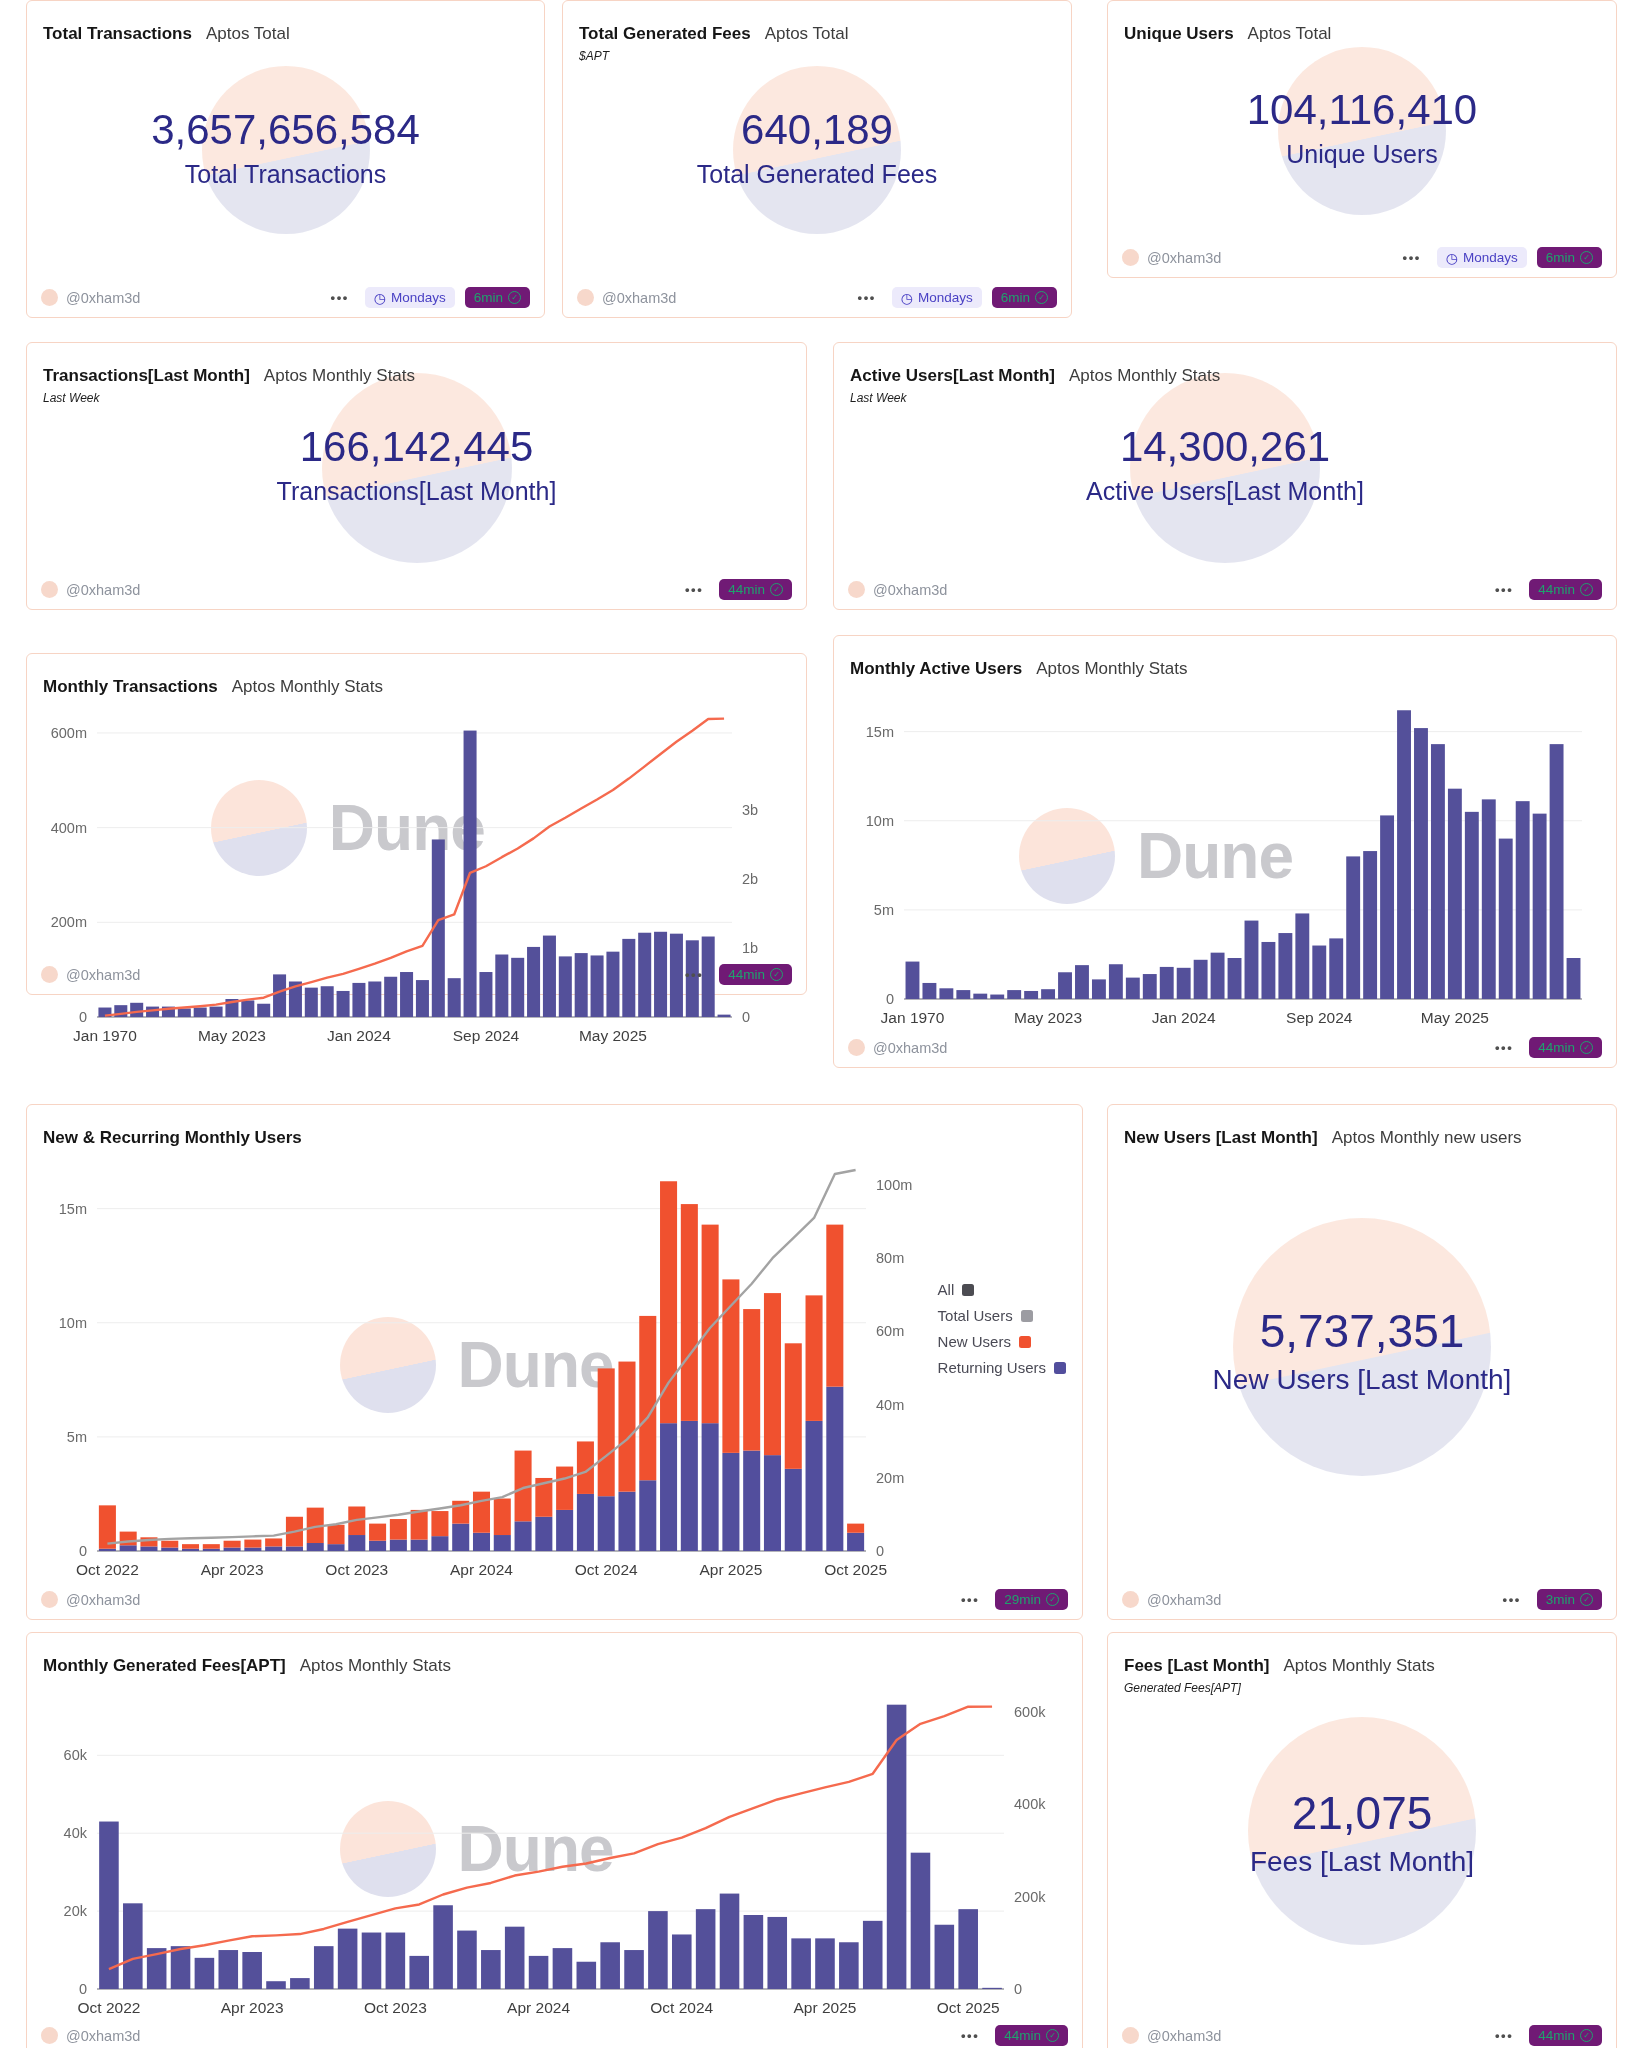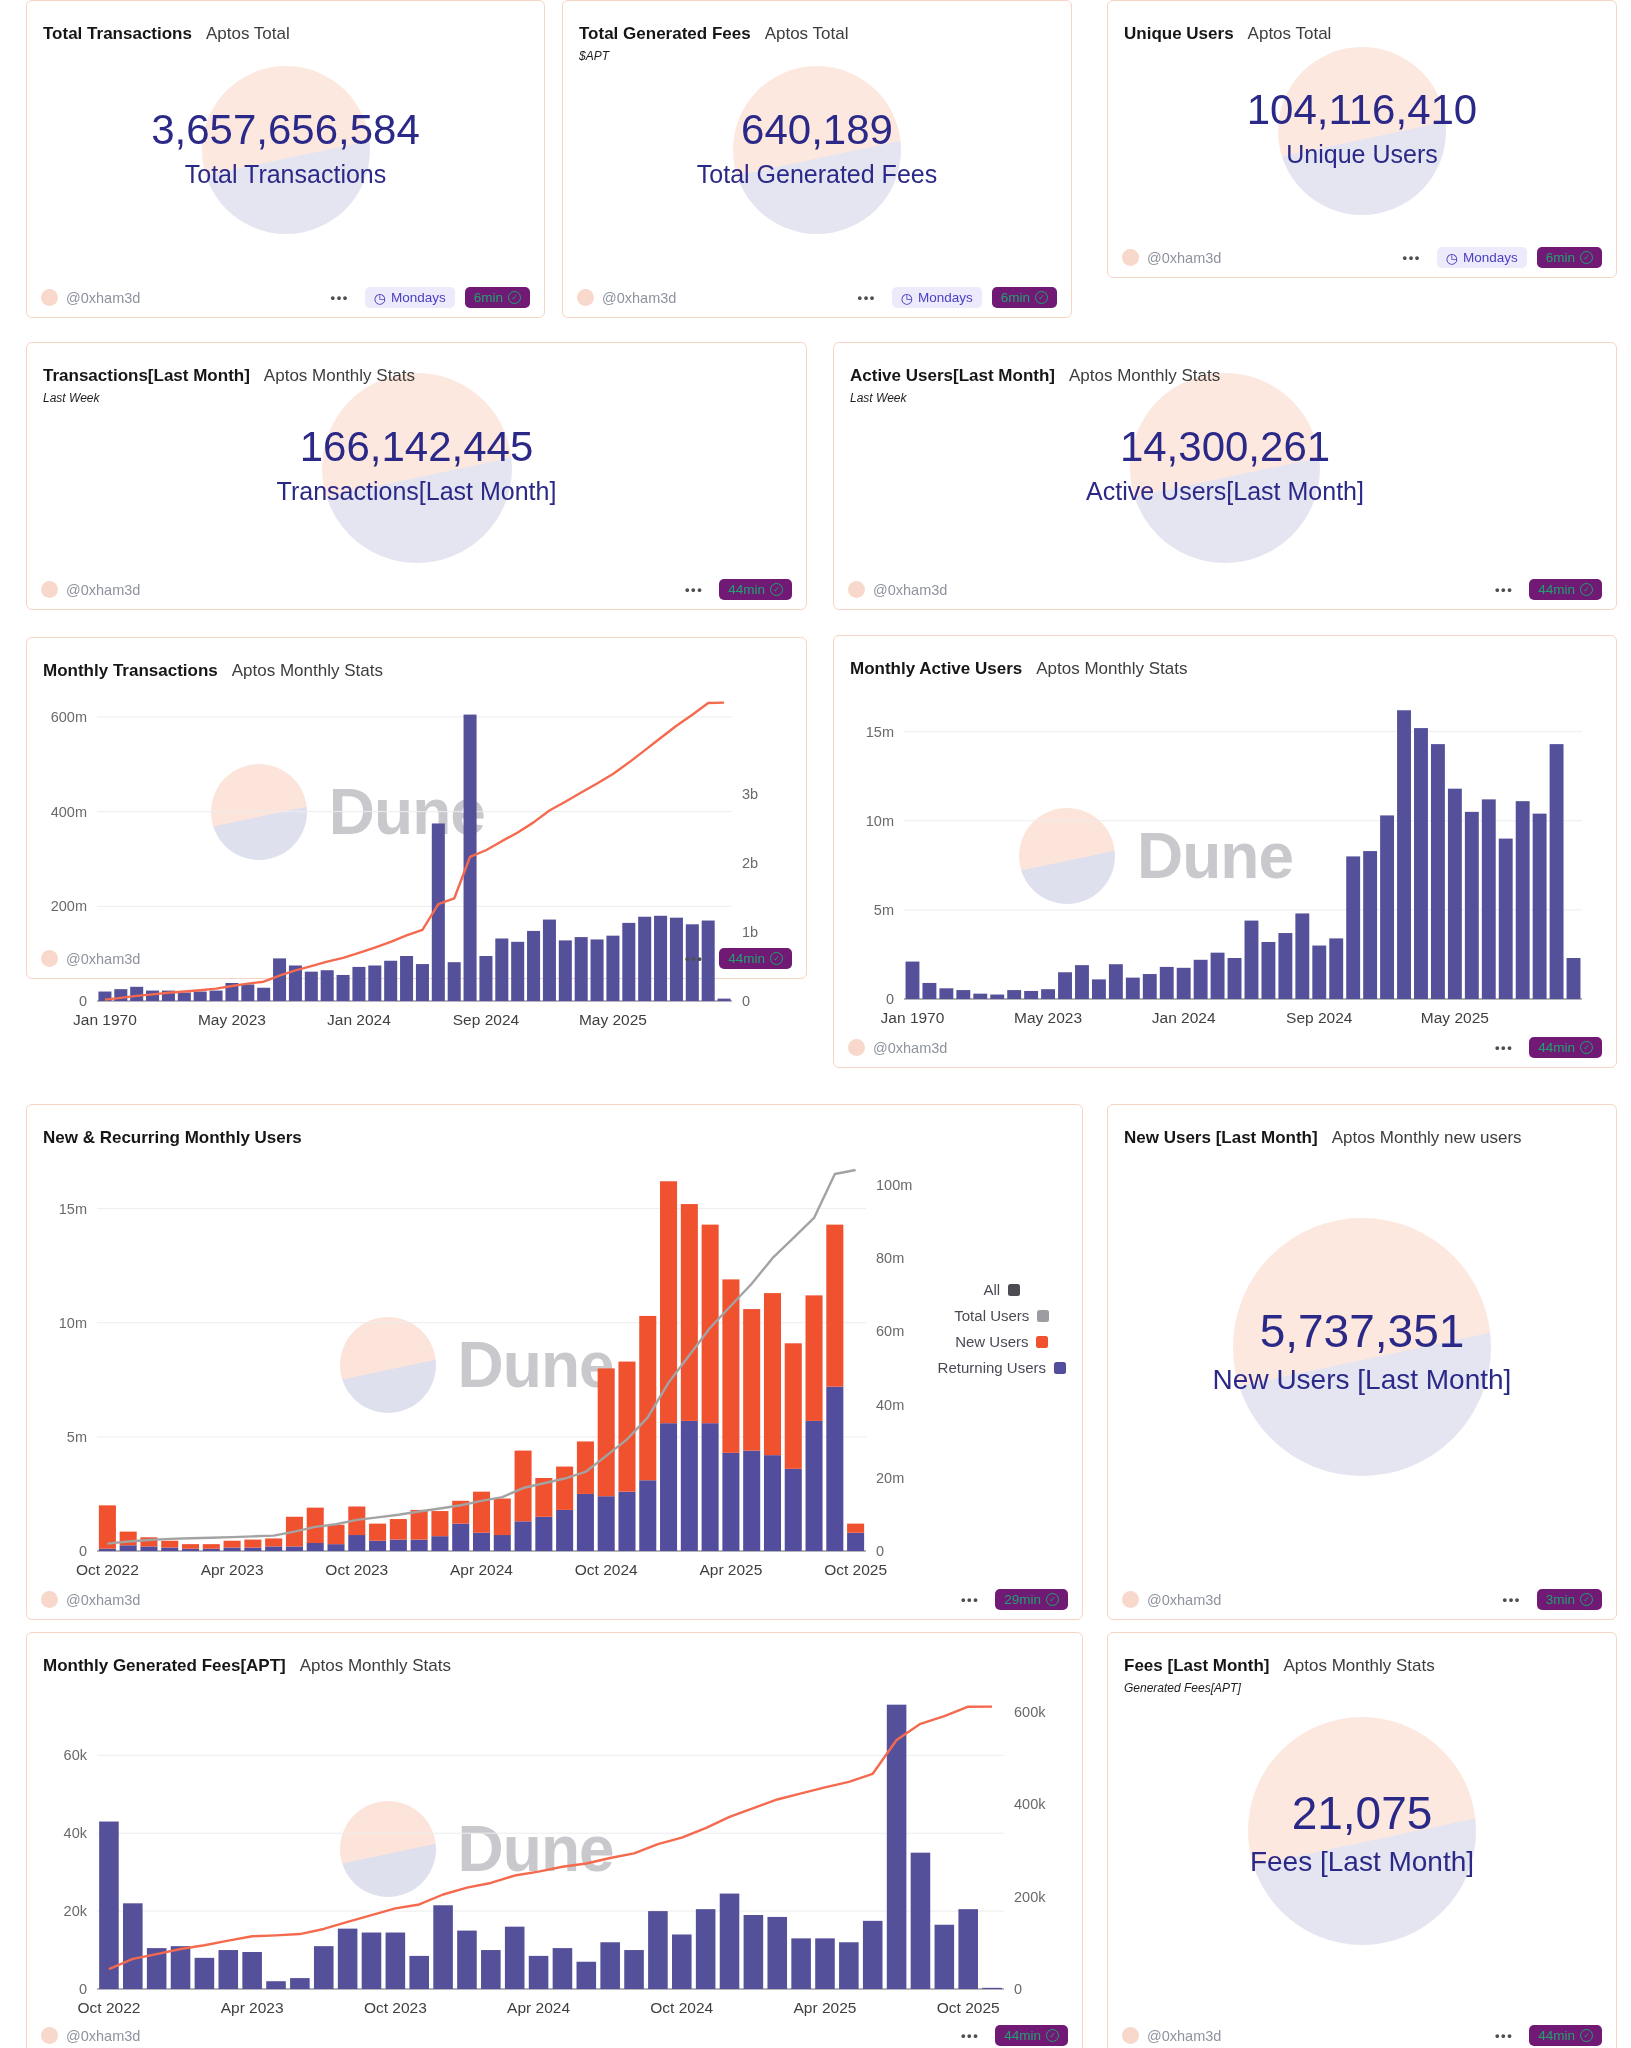--- a/index.html
+++ b/index.html
@@ -62,21 +62,21 @@
     display:flex; align-items:center; gap:22px; pointer-events:none;
   }
   .dune-wm .wm-ball {
     width:96px; height:96px; border-radius:50%;
     background:linear-gradient(168deg,#fce4da 0%,#fce4da 54%,#dfe0ee 54.3%,#dfe0ee 100%);
   }
   .dune-wm .wm-word { font-size:64px; font-weight:bold; color:#c9c9cd; letter-spacing:-1px; }
 
   .legend {
     position:absolute; right:16px; top:176px; display:flex; flex-direction:column;
-    gap:9px; align-items:center; z-index:2;
+    gap:9px; align-items:flex-start; z-index:2;
   }
   .legend-row { display:flex; align-items:center; gap:8px; cursor:pointer; }
   .legend-label { font-size:15px; color:#4a4a55; }
   .legend-swatch { width:12px; height:12px; border-radius:2.5px; }
 </style>
 </head>
 <body>
 
 <div class="card" style="left:26px; top:0; width:519px; height:318px;">
   <div class="card-head">
@@ -191,21 +191,21 @@
     <span class="handle">@0xham3d</span>
     <span class="spacer"></span>
     <span class="dots">•••</span>
     <span class="pill pill-time">
         <span>44min</span>
         <span class="check-circle">✓</span>
       </span>
   </div>
 </div>
 
-<div class="card" style="left:26px; top:637px; width:781px; height:342px;">
+<div class="card" style="left:26px; top:653px; width:781px; height:342px;">
   <div class="card-head">
     <span class="card-title">Monthly Transactions</span><span class="card-subtitle">Aptos Monthly Stats</span>
   </div>
   <div class="chart-box" style="top:46px; bottom:38px;">
     <div class="dune-wm" style="left:41%;">
         <span class="wm-ball"></span>
         <span class="wm-word">Dune</span>
       </div>
   <svg width="763" height="347" style="font-family: &quot;Liberation Sans&quot;, sans-serif;">
         <g>

